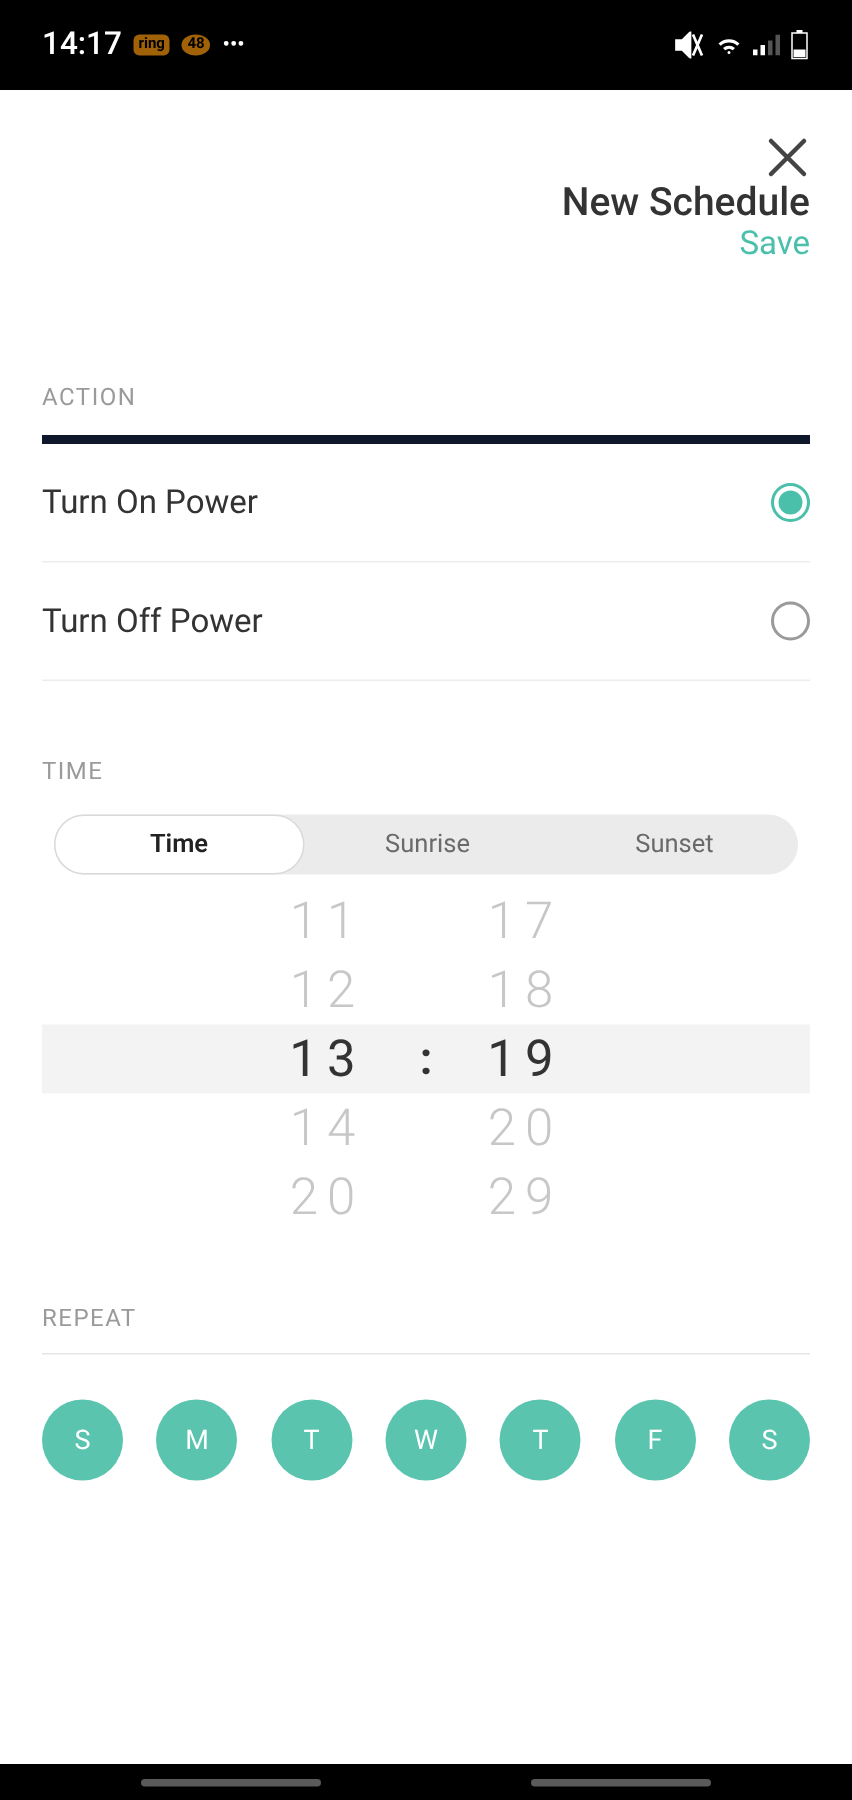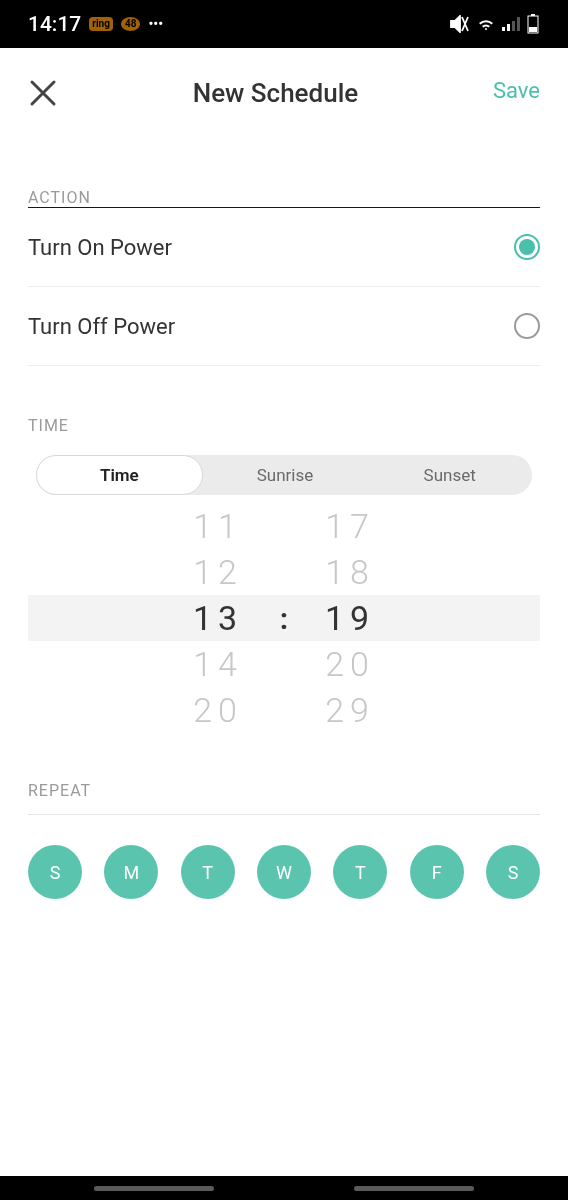--- a/index.html
+++ b/index.html
@@ -12,21 +12,21 @@
       width: 568px;
       height: 1200px;
       background: #fff;
       overflow: hidden;
       position: relative;
     }
     
     .status-bar {
       background: #000;
       color: #fff;
-      height: 48px;
+      height: 60px;
       display: flex;
       align-items: center;
       justify-content: space-between;
       padding: 0 28px;
       font-size: 21px;
       font-weight: 500;
     }
     .status-left {
       display: flex;
       align-items: center;
@@ -48,23 +48,24 @@
       color: #000;
       border-radius: 4px;
       font-size: 10px;
       font-weight: 700;
       padding: 2px 3px;
       line-height: 1;
     }
     
     .navbar {
       display: flex;
-      align-items: flex-start;
+      align-items: flex-end;
       justify-content: space-between;
       padding: 30px 28px 24px;
+      flex-direction: column;
     }
     .close-btn {
       width: 30px;
       height: 30px;
       cursor: pointer;
     }
     .page-title {
       font-size: 26px;
       color: #333;
       font-weight: 500;
@@ -76,21 +77,22 @@
     }
     
     .section {
       padding: 0 28px;
     }
     .section-label {
       color: #9A9A9A;
       font-size: 16px;
       letter-spacing: 1px;
       margin-top: 56px;
-      border-bottom: 1px solid #0f172a;
+      padding-bottom: 16px;
+      border-bottom: 6px solid #0f172a;
     }
     .option-row {
       display: flex;
       align-items: center;
       justify-content: space-between;
       padding: 26px 0;
       border-bottom: 1px solid #EDEDED;
       cursor: pointer;
     }
     .option-label {

